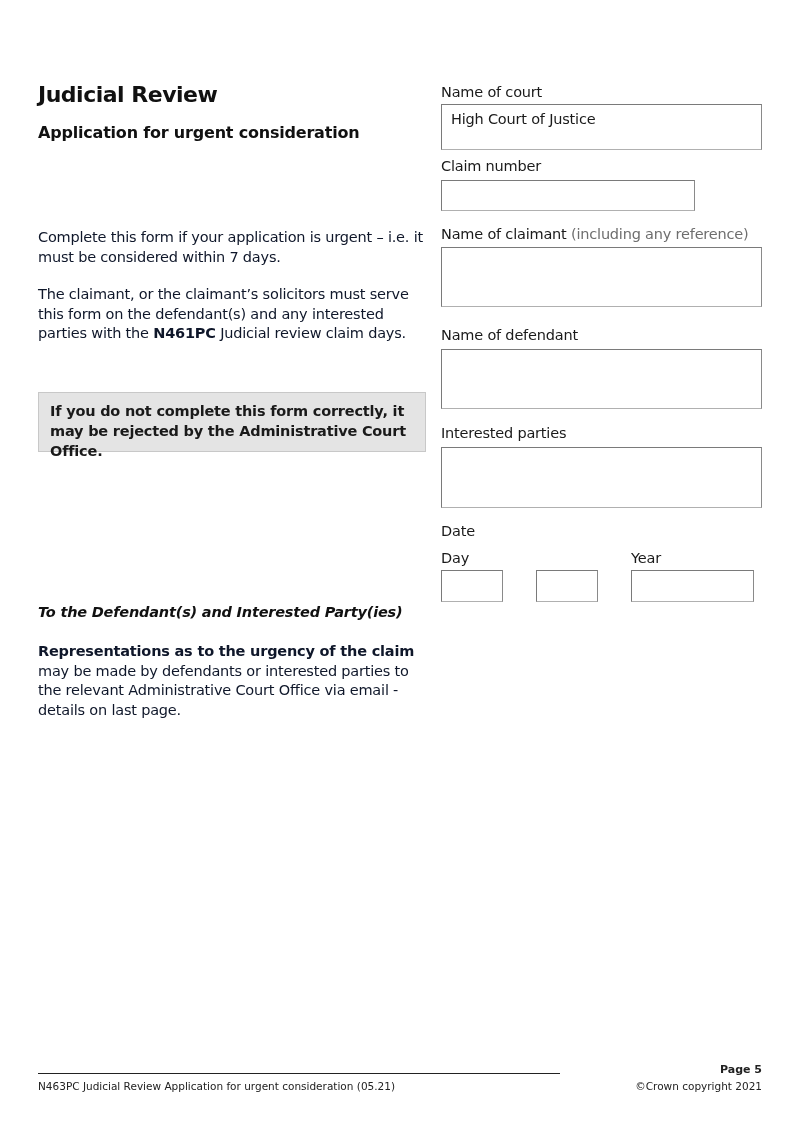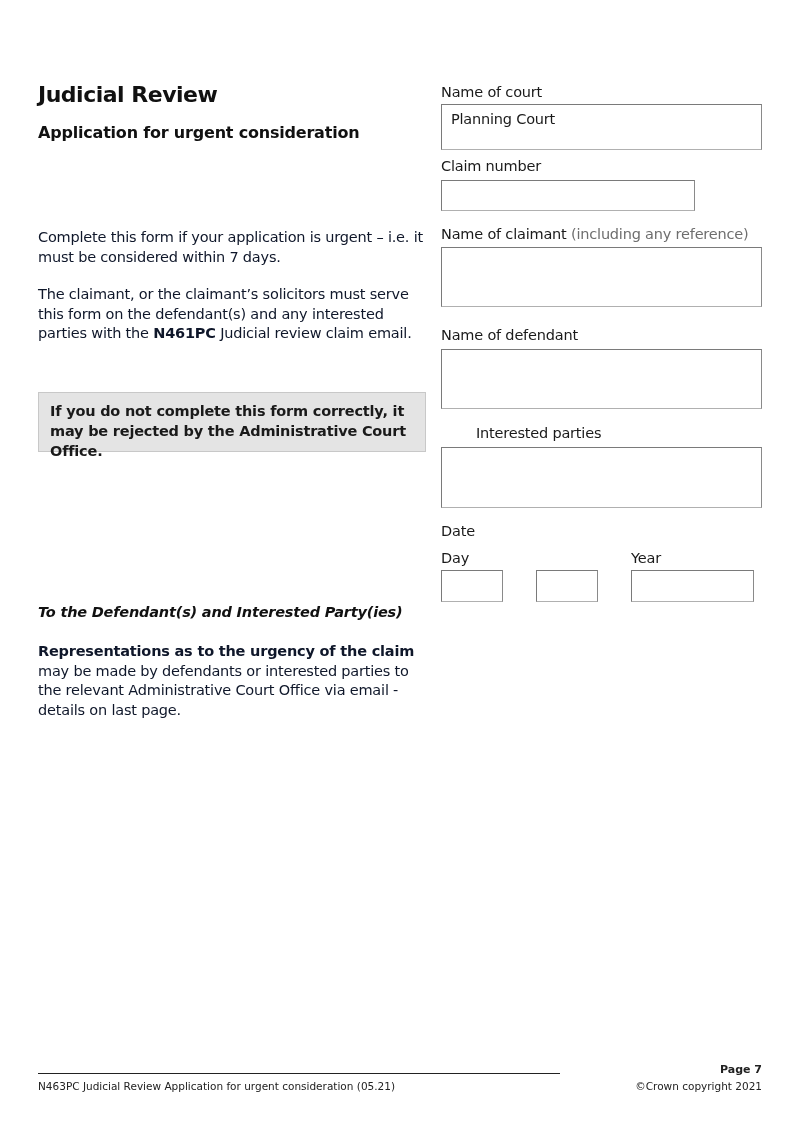--- a/index.html
+++ b/index.html
@@ -39,48 +39,48 @@
     .footer-page { right: 38px; top: 1063px; font-size: 11px; font-weight: bold; color: #222; text-align: right; }
     .footer-copy { right: 38px; top: 1080px; font-size: 10.5px; color: #222; text-align: right; }
   </style>
 </head>
 <body>
 
 <div class="abs title">Judicial Review</div>
 <div class="abs subtitle">Application for urgent consideration</div>
 
 <p class="abs para" style="top:228px;">Complete this form if your application is urgent – i.e. it must be considered within 7 days.</p>
-<p class="abs para" style="top:285px;"><span>The claimant, or the claimant’s solicitors must serve this form on the defendant(s) and any interested parties with the </span><b>N461PC</b><span> Judicial review claim email.</span></p>
+<p class="abs para" style="top:285px;"><span>The claimant, or the claimant’s solicitors must serve this form on the defendant(s) and any interested parties with the </span><b>N461PC</b><span> Judicial review claim days.</span></p>
 
 <div class="abs notice">If you do not complete this form correctly, it may be rejected by the Administrative Court Office.</div>
 
 <div class="abs h3">To the Defendant(s) and Interested Party(ies)</div>
 <p class="abs para" style="top:642px;"><b>Representations as to the urgency of the claim</b><span> may be made by defendants or interested parties to the relevant Administrative Court Office via email - details on last page.</span></p>
 
 <div class="abs label" style="left:441px; top:84px;">Name of court</div>
 <div class="abs box court-box">
-  <div>Planning Court</div>
+  <div>High Court of Justice</div>
 </div>
 
 <div class="abs label" style="left:441px; top:158px;">Claim number</div>
 <div class="abs box" style="left:441px; top:180px; width:254px; height:31px;"></div>
 
 <div class="abs label" style="left:441px; top:226px;text-align:center;"><span>Name of claimant</span> <span class="muted">(including any reference)</span></div>
 <div class="abs box" style="left:441px; top:247px; width:321px; height:60px;"></div>
 
 <div class="abs label" style="left:441px; top:327px;">Name of defendant</div>
 <div class="abs box" style="left:441px; top:349px; width:321px; height:60px;"></div>
 
-<div class="abs label" style="left:441px; top:425px;margin-left:35px;">Interested parties</div>
+<div class="abs label" style="left:441px; top:425px;">Interested parties</div>
 <div class="abs box" style="left:441px; top:447px; width:321px; height:61px;"></div>
 
 <div class="abs label" style="left:441px; top:523px;">Date</div>
 <div class="abs label" style="left:441px; top:550px;">Day</div>
 <div class="abs label" style="left:536px; top:550px;margin-top:39px;">Month</div>
 <div class="abs label" style="left:631px; top:550px;">Year</div>
 <div class="abs box" style="left:441px; top:570px; width:62px; height:32px;"></div>
 <div class="abs box" style="left:536px; top:570px; width:62px; height:32px;"></div>
 <div class="abs box" style="left:631px; top:570px; width:123px; height:32px;"></div>
 
 <div class="abs footer-rule"></div>
 <div class="abs footer-left"><b>N463PC</b><span> Judicial Review Application for urgent consideration (05.21)</span></div>
-<div class="abs footer-page">Page 7</div>
+<div class="abs footer-page">Page 5</div>
 <div class="abs footer-copy">©Crown copyright 2021</div>
 
 </body></html>

